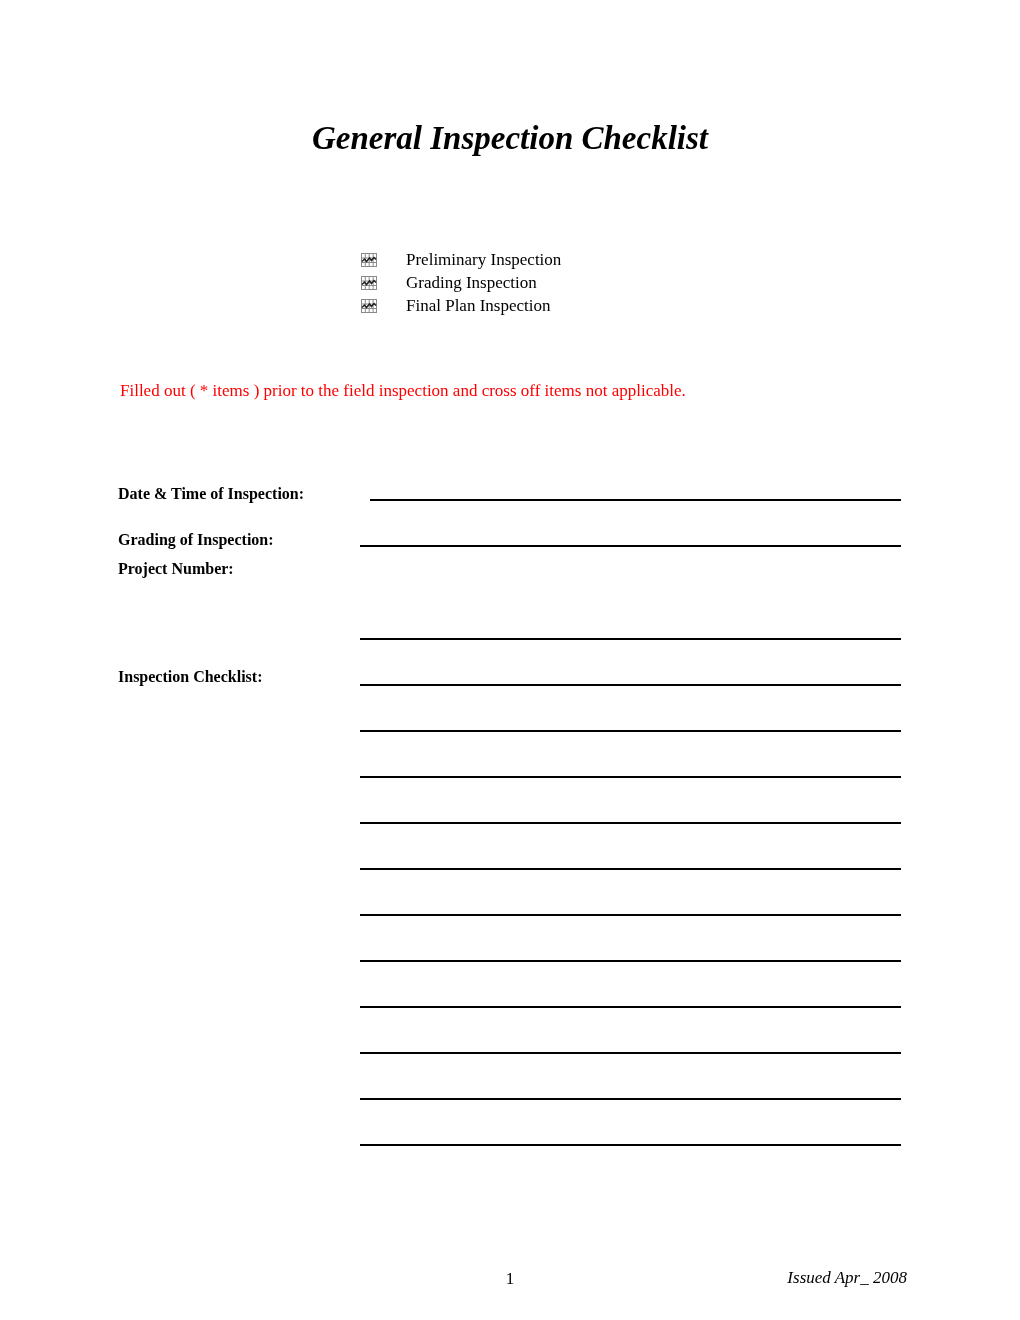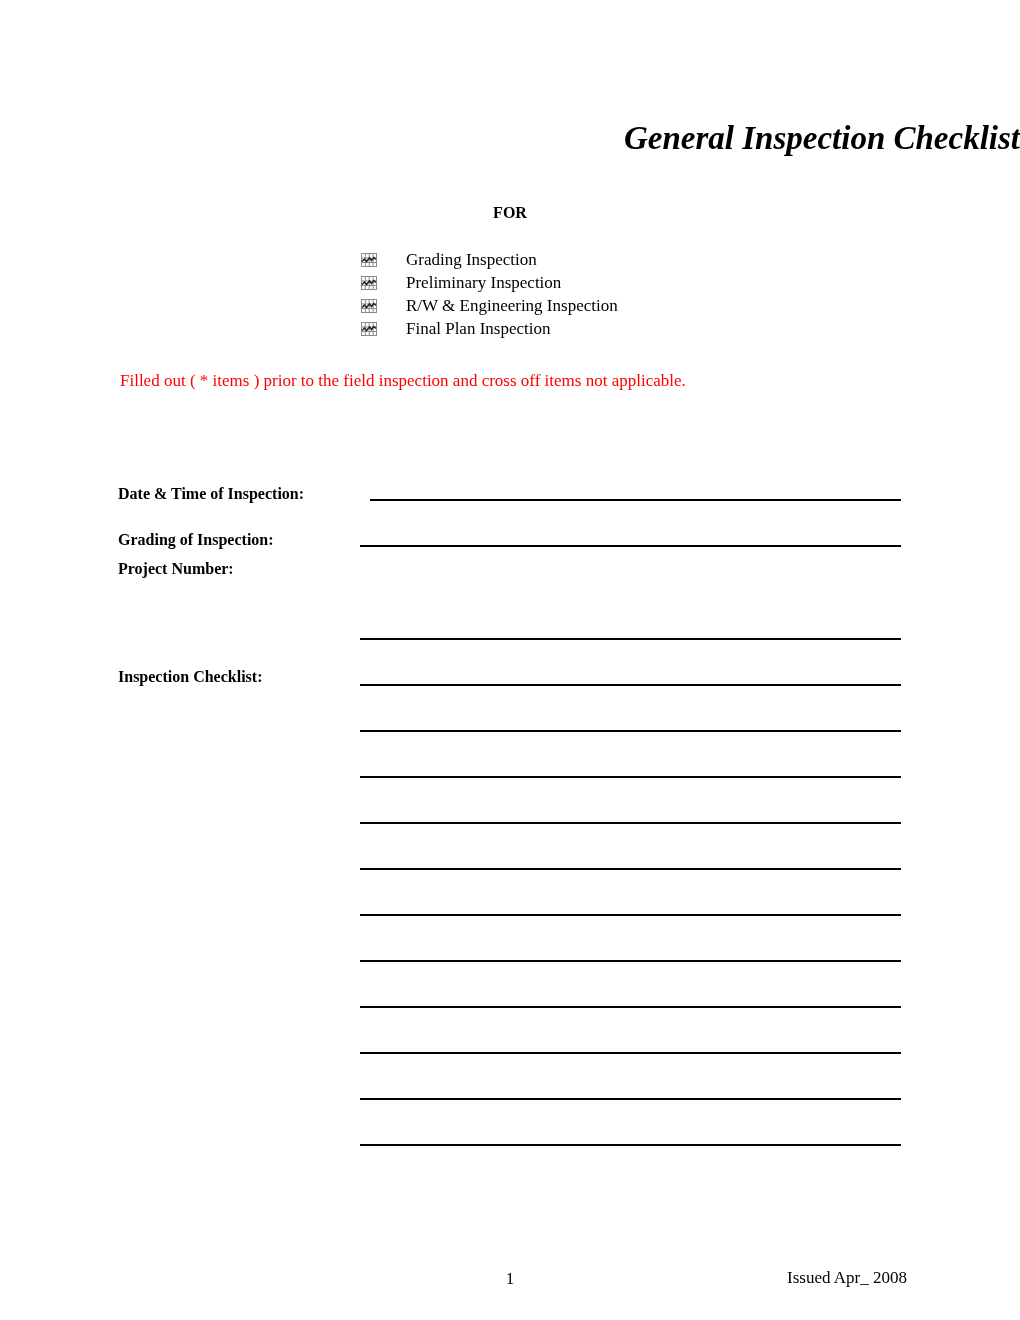--- a/index.html
+++ b/index.html
@@ -8,21 +8,21 @@
     width: 1020px;
     height: 1320px;
     background: #ffffff;
     color: #000000;
     font-family: "Liberation Serif", "DejaVu Serif", serif;
     overflow: hidden;
   }
   .title {
     position: absolute;
     left: 0; right: 0; top: 116px;
-    text-align: right;
+    text-align: center;
     font-size: 33px;
     line-height: 44px;
     font-weight: bold;
     font-style: italic;
   }
   .for-heading {
     position: absolute;
     left: 0; right: 0; top: 203px;
     text-align: center;
     font-size: 16px;
@@ -40,21 +40,21 @@
   }
   .check-icon {
     width: 16px; height: 14px;
     margin-right: 29px;
     display: inline-flex;
     flex: 0 0 auto;
   }
   .check-label { font-size: 17px; white-space: nowrap; }
   .instruction {
     position: absolute;
-    left: 120px; top: 370px;
+    left: 120px; top: 380px;
     font-size: 17px;
     line-height: 22px;
     color: #ff0000;
     white-space: nowrap;
   }
   .field-label {
     position: absolute;
     left: 118px;
     font-size: 16px;
     font-weight: bold;
@@ -72,47 +72,32 @@
     text-align: center;
     font-size: 17px;
     line-height: 22px;
   }
   .issued-note {
     position: absolute;
     left: 660px; width: 247px; top: 1267px;
     text-align: right;
     font-size: 17px;
     line-height: 22px;
+    font-style: italic;
   }
 </style>
 </head>
 <body>
 
 <div class="page">
 
   <div class="title">General Inspection Checklist</div>
 
-  <div class="for-heading">FOR</div>
 
   <div class="checklist">
-
-    <div class="check-item">
-      <span class="check-icon">
-        <svg width="16" height="14" viewBox="0 0 16 14" xmlns="http://www.w3.org/2000/svg">
-          <rect x="0.5" y="0.5" width="15" height="13" fill="#ffffff" stroke="#8a8a8a" stroke-width="1"></rect>
-          <line x1="4.3" y1="0.5" x2="4.3" y2="13.5" stroke="#8a8a8a" stroke-width="1"></line>
-          <line x1="8.2" y1="0.5" x2="8.2" y2="13.5" stroke="#8a8a8a" stroke-width="1"></line>
-          <line x1="12.1" y1="0.5" x2="12.1" y2="13.5" stroke="#8a8a8a" stroke-width="1"></line>
-          <line x1="0.5" y1="5" x2="15.5" y2="5" stroke="#8a8a8a" stroke-width="1"></line>
-          <line x1="0.5" y1="9.5" x2="15.5" y2="9.5" stroke="#8a8a8a" stroke-width="1"></line>
-          <polyline points="1,8.5 3.5,6 5.5,8.5 8.5,5 10.5,7.5 13,4.5 15,6.5" fill="none" stroke="#222222" stroke-width="1.5"></polyline>
-        </svg>
-      </span>
-      <span class="check-label">Grading Inspection</span>
-    </div>
 
     <div class="check-item">
       <span class="check-icon">
         <svg width="16" height="14" viewBox="0 0 16 14" xmlns="http://www.w3.org/2000/svg">
           <rect x="0.5" y="0.5" width="15" height="13" fill="#ffffff" stroke="#8a8a8a" stroke-width="1"></rect>
           <line x1="4.3" y1="0.5" x2="4.3" y2="13.5" stroke="#8a8a8a" stroke-width="1"></line>
           <line x1="8.2" y1="0.5" x2="8.2" y2="13.5" stroke="#8a8a8a" stroke-width="1"></line>
           <line x1="12.1" y1="0.5" x2="12.1" y2="13.5" stroke="#8a8a8a" stroke-width="1"></line>
           <line x1="0.5" y1="5" x2="15.5" y2="5" stroke="#8a8a8a" stroke-width="1"></line>
           <line x1="0.5" y1="9.5" x2="15.5" y2="9.5" stroke="#8a8a8a" stroke-width="1"></line>
@@ -127,22 +112,23 @@
         <svg width="16" height="14" viewBox="0 0 16 14" xmlns="http://www.w3.org/2000/svg">
           <rect x="0.5" y="0.5" width="15" height="13" fill="#ffffff" stroke="#8a8a8a" stroke-width="1"></rect>
           <line x1="4.3" y1="0.5" x2="4.3" y2="13.5" stroke="#8a8a8a" stroke-width="1"></line>
           <line x1="8.2" y1="0.5" x2="8.2" y2="13.5" stroke="#8a8a8a" stroke-width="1"></line>
           <line x1="12.1" y1="0.5" x2="12.1" y2="13.5" stroke="#8a8a8a" stroke-width="1"></line>
           <line x1="0.5" y1="5" x2="15.5" y2="5" stroke="#8a8a8a" stroke-width="1"></line>
           <line x1="0.5" y1="9.5" x2="15.5" y2="9.5" stroke="#8a8a8a" stroke-width="1"></line>
           <polyline points="1,8.5 3.5,6 5.5,8.5 8.5,5 10.5,7.5 13,4.5 15,6.5" fill="none" stroke="#222222" stroke-width="1.5"></polyline>
         </svg>
       </span>
-      <span class="check-label">R/W &amp; Engineering Inspection</span>
+      <span class="check-label">Grading Inspection</span>
     </div>
+
 
     <div class="check-item">
       <span class="check-icon">
         <svg width="16" height="14" viewBox="0 0 16 14" xmlns="http://www.w3.org/2000/svg">
           <rect x="0.5" y="0.5" width="15" height="13" fill="#ffffff" stroke="#8a8a8a" stroke-width="1"></rect>
           <line x1="4.3" y1="0.5" x2="4.3" y2="13.5" stroke="#8a8a8a" stroke-width="1"></line>
           <line x1="8.2" y1="0.5" x2="8.2" y2="13.5" stroke="#8a8a8a" stroke-width="1"></line>
           <line x1="12.1" y1="0.5" x2="12.1" y2="13.5" stroke="#8a8a8a" stroke-width="1"></line>
           <line x1="0.5" y1="5" x2="15.5" y2="5" stroke="#8a8a8a" stroke-width="1"></line>
           <line x1="0.5" y1="9.5" x2="15.5" y2="9.5" stroke="#8a8a8a" stroke-width="1"></line>

